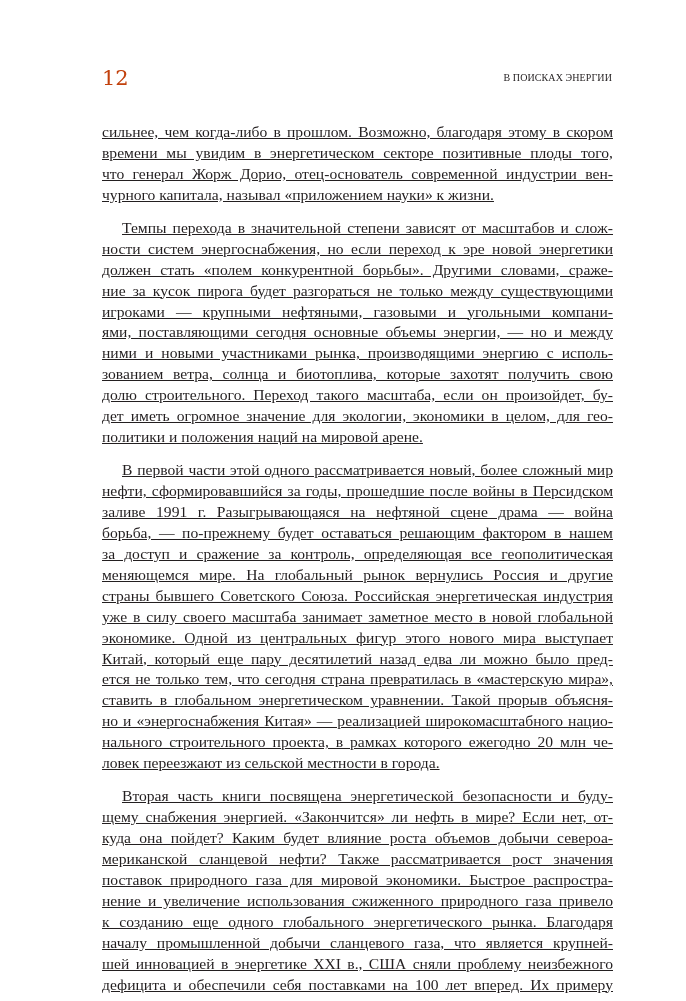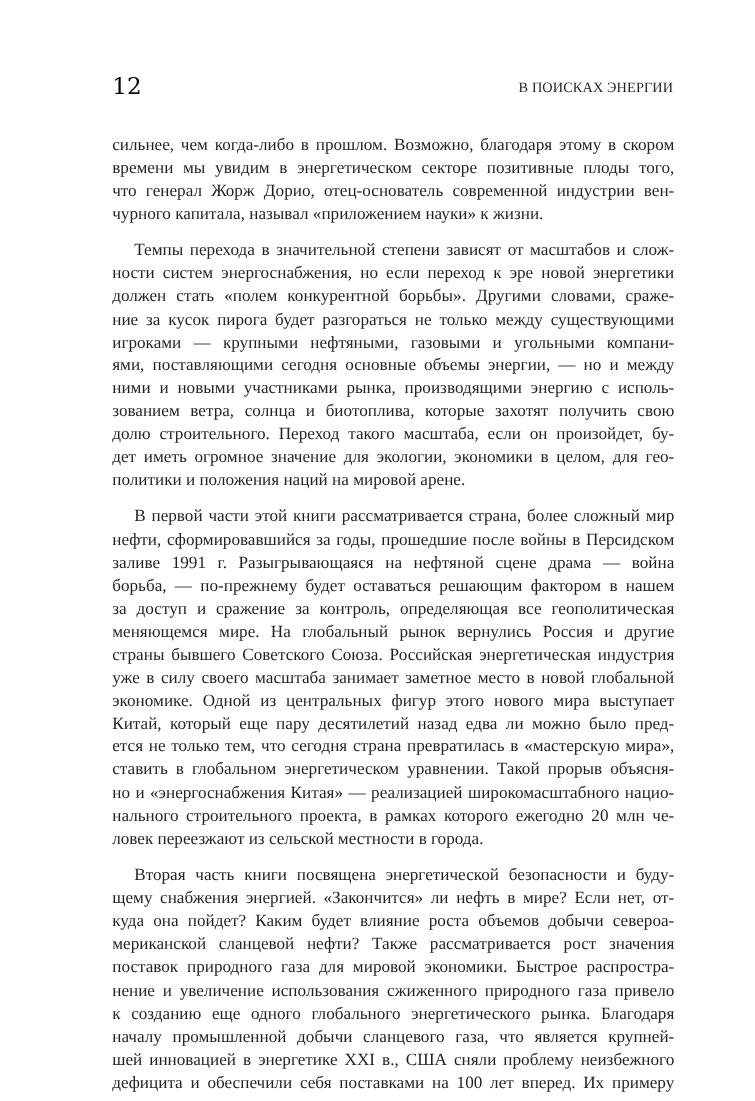--- a/index.html
+++ b/index.html
@@ -4,31 +4,31 @@
 <style>
   html, body { margin: 0; padding: 0; }
   body {
     width: 686px; height: 1001px; background: #ffffff;
     position: relative; overflow: hidden;
     font-family: "DejaVu Serif", "Liberation Serif", serif;
     color: #231f20;
   }
   .page-number {
     position: absolute; left: 102px; top: 66px;
-    font-size: 21px; line-height: 24px; color: #000000;
+    font-size: 21px; line-height: 24px; color: #c2410c;
   }
   .running-head {
     position: absolute; right: 74px; top: 72px;
-    font-size: 13px; letter-spacing: 0.1px; color: #231f20;
+    font-size: 10px; letter-spacing: 0.1px; color: #231f20;
     font-family: "Liberation Serif", "DejaVu Serif", serif;
   }
   .body-text {
     position: absolute; left: 102px; top: 122px; width: 511px;
     font-family: "Liberation Serif", "DejaVu Serif", serif;
-    font-size: 15.6px; line-height: 20.95px; color: #231f20;
+    font-size: 15.6px; line-height: 20.95px; color: #231f20; text-decoration: underline;
   }
   .line {
     display: block; white-space: nowrap;
     text-align: justify; text-align-last: justify;
     height: 20.95px; overflow: visible;
   }
   .line.indent { padding-left: 20px; margin-top: 12px; }
   .line.last { text-align-last: left; }
 </style>
 </head>
@@ -53,21 +53,21 @@
     <span class="line">ние за кусок пирога будет разгораться не только между существующими</span>
     <span class="line">игроками — крупными нефтяными, газовыми и угольными компани-</span>
     <span class="line">ями, поставляющими сегодня основные объемы энергии, — но и между</span>
     <span class="line">ними и новыми участниками рынка, производящими энергию с исполь-</span>
     <span class="line">зованием ветра, солнца и биотоплива, которые захотят получить свою</span>
     <span class="line">долю строительного. Переход такого масштаба, если он произойдет, бу-</span>
     <span class="line">дет иметь огромное значение для экологии, экономики в целом, для гео-</span>
     <span class="line last">политики и положения наций на мировой арене.</span>
   </div>
   <div>
-    <span class="line indent">В первой части этой книги рассматривается страна, более сложный мир</span>
+    <span class="line indent">В первой части этой одного рассматривается новый, более сложный мир</span>
     <span class="line">нефти, сформировавшийся за годы, прошедшие после войны в Персидском</span>
     <span class="line">заливе 1991 г. Разыгрывающаяся на нефтяной сцене драма — война</span>
     <span class="line">борьба, — по-прежнему будет оставаться решающим фактором в нашем</span>
     <span class="line">за доступ и сражение за контроль, определяющая все геополитическая</span>
     <span class="line">меняющемся мире. На глобальный рынок вернулись Россия и другие</span>
     <span class="line">страны бывшего Советского Союза. Российская энергетическая индустрия</span>
     <span class="line">уже в силу своего масштаба занимает заметное место в новой глобальной</span>
     <span class="line">экономике. Одной из центральных фигур этого нового мира выступает</span>
     <span class="line">Китай, который еще пару десятилетий назад едва ли можно было пред-</span>
     <span class="line">ется не только тем, что сегодня страна превратилась в «мастерскую мира»,</span>

